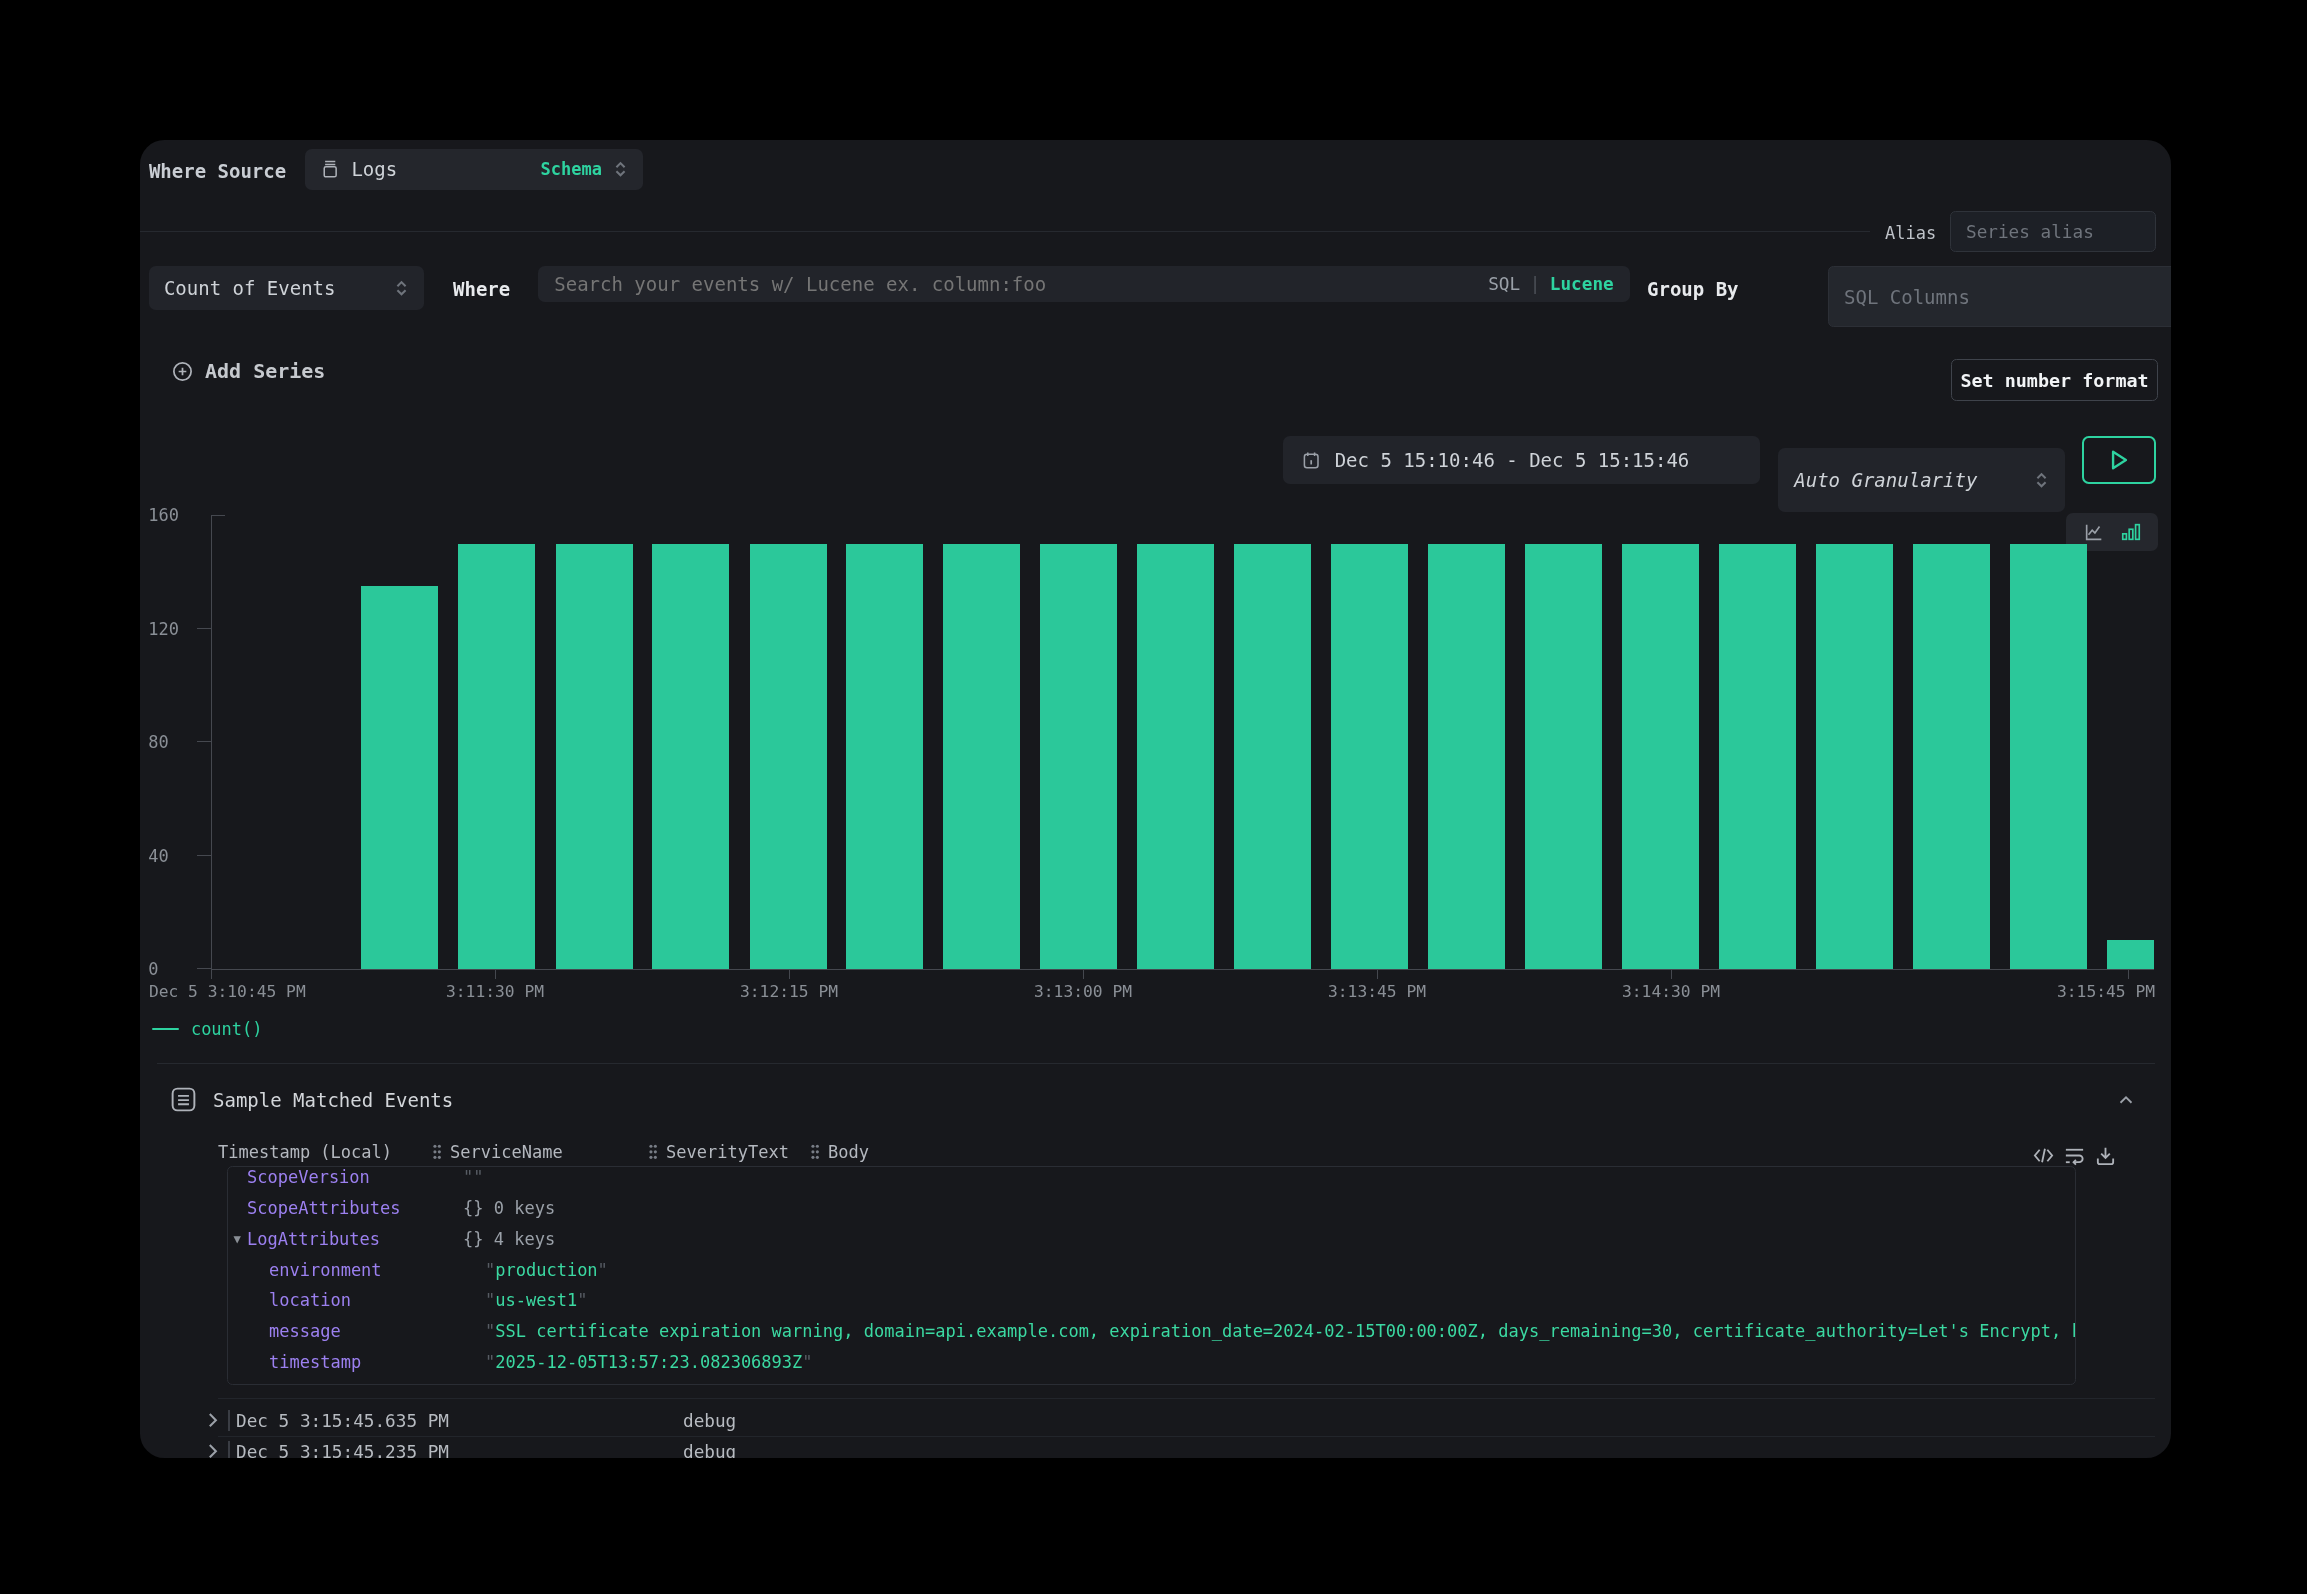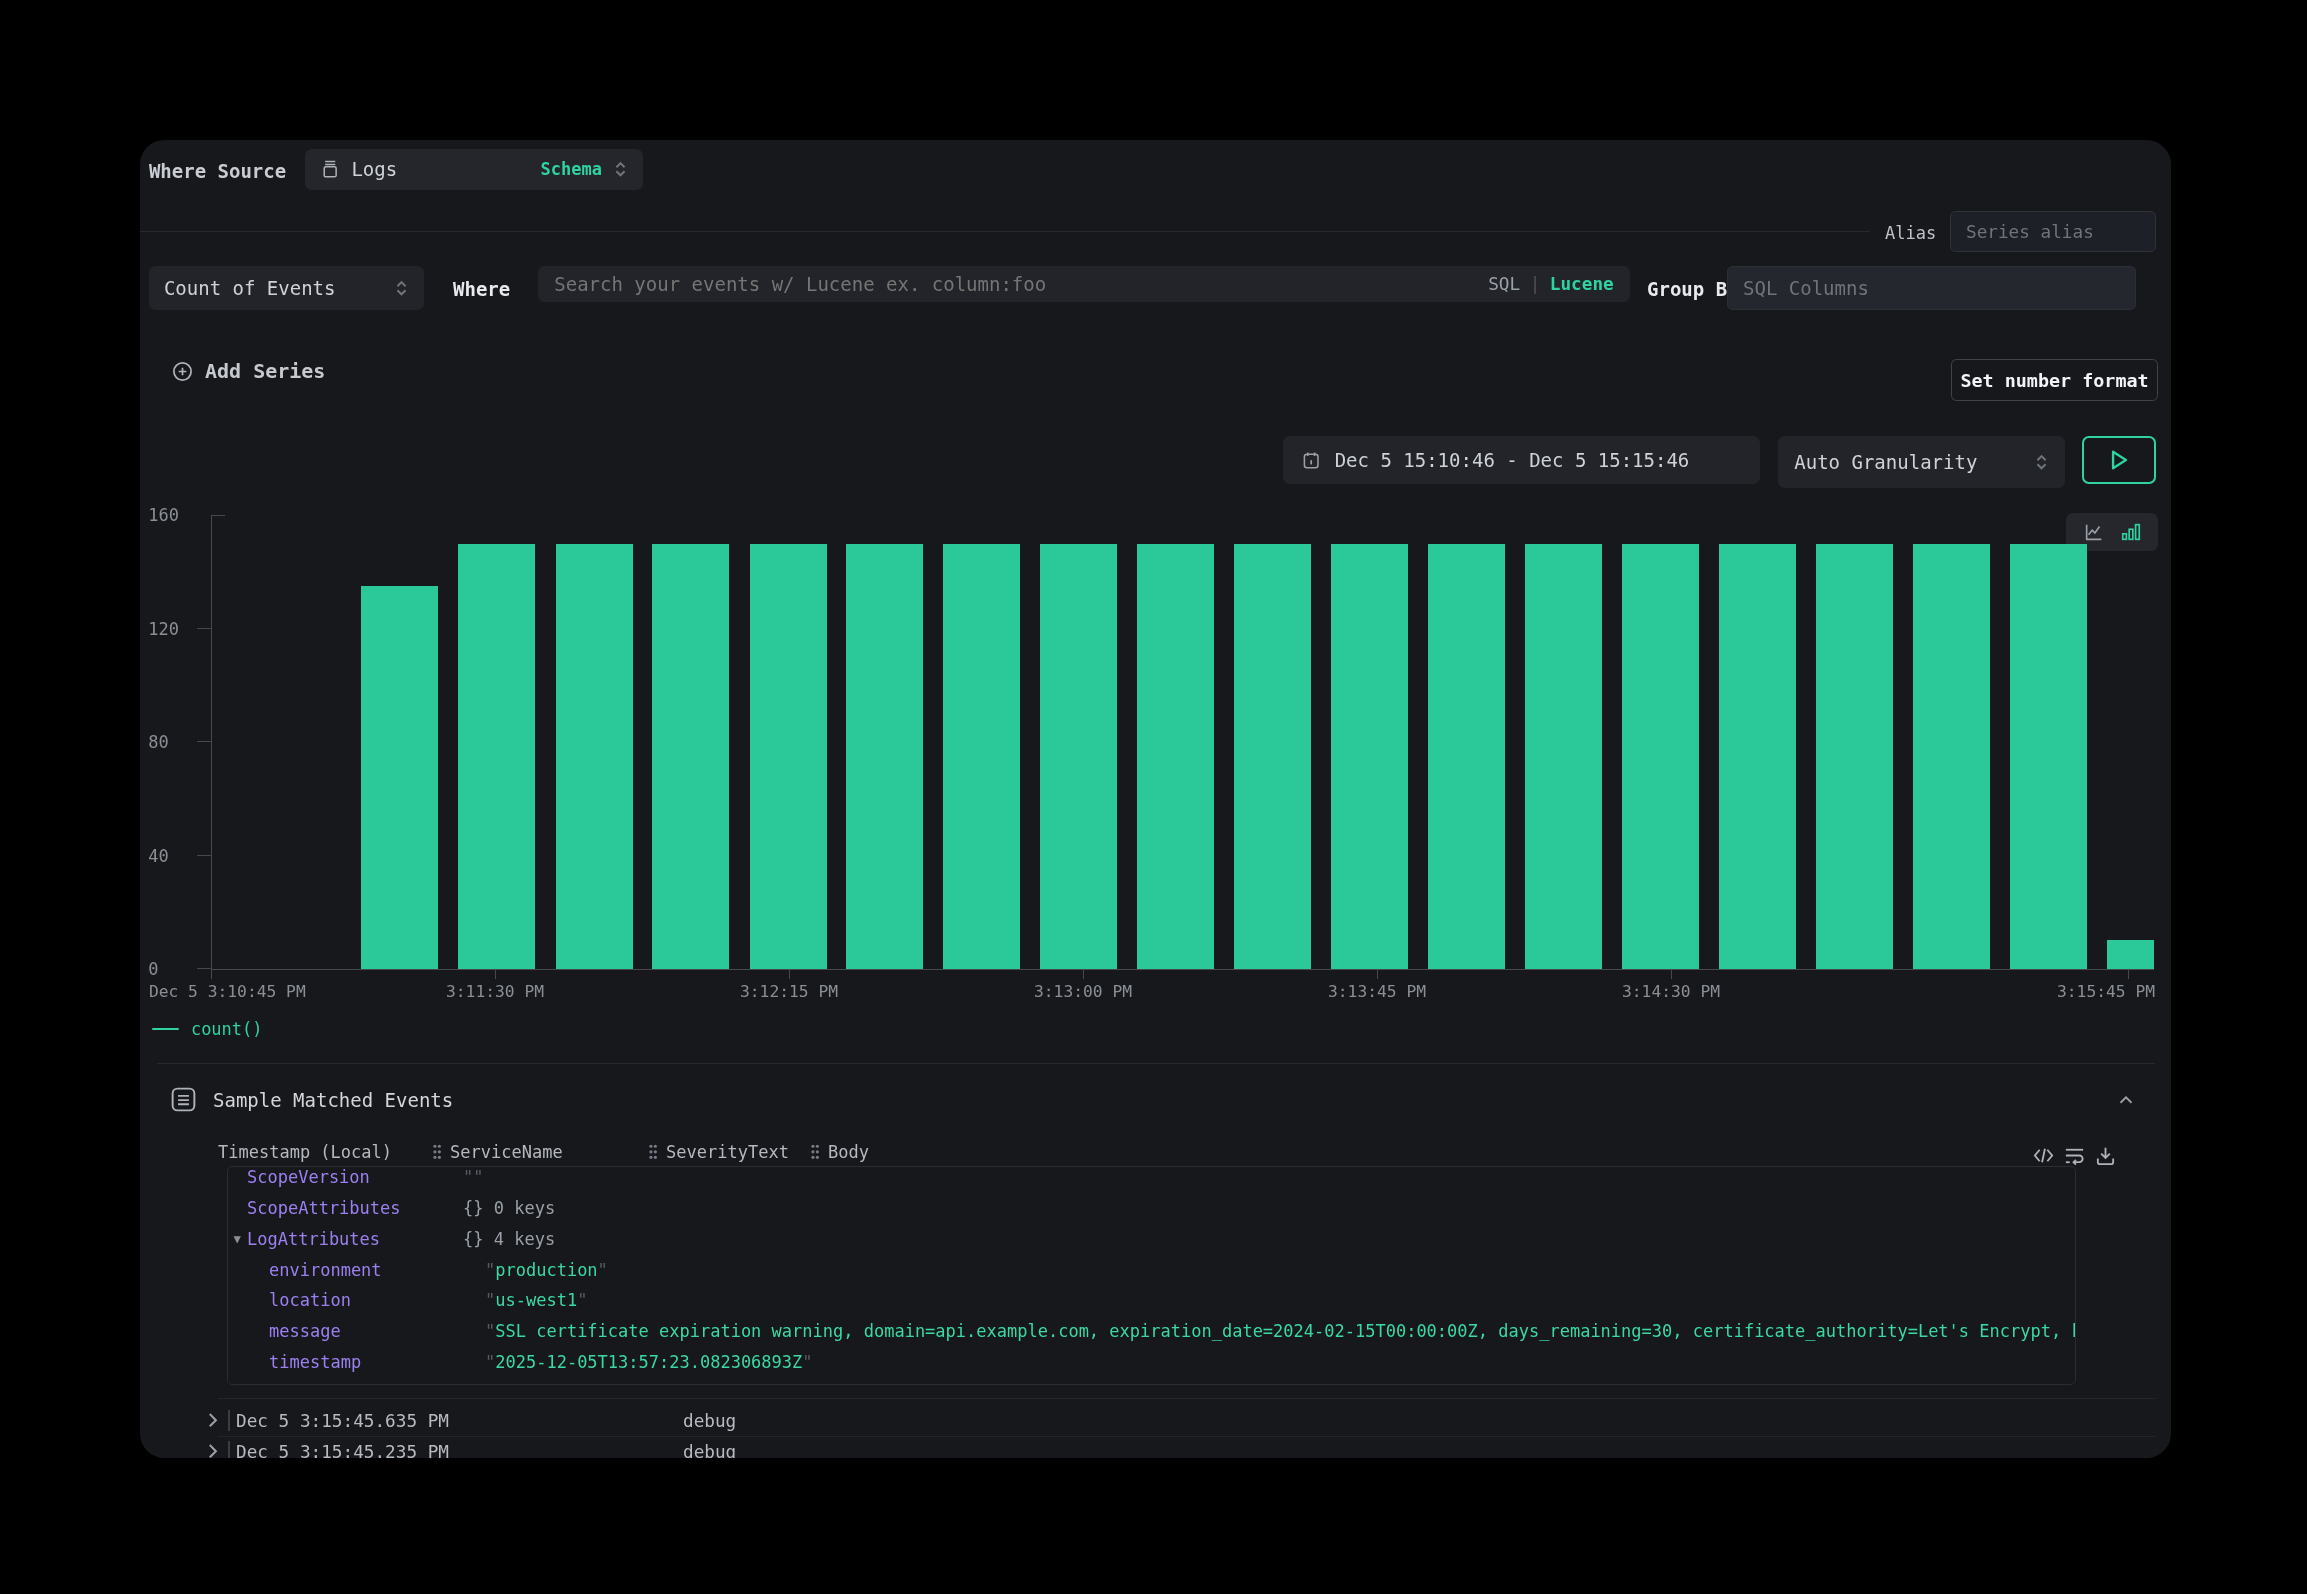--- a/index.html
+++ b/index.html
@@ -75,21 +75,21 @@
     </span>
   </div>
   <div class="label bold" style="left:313px;top:138px;color:#E8EAED;">Where</div>
   <div class="box" style="left:398px;top:126px;width:1092px;height:36px;padding:0 16.3px;">
     <input style="flex: 1 1 0%; background: transparent; border: none; outline: none; color: rgb(201, 205, 211); font-size: 19px; font-family: inherit;" placeholder="Search your events w/ Lucene ex. column:foo">
     <span style="font-size:17.7px;color:#9AA0A8;">SQL</span>
     <span style="font-size:17.7px;color:#4D5158;margin:0 9.5px;">|</span>
     <span class="green bold" style="font-size:17.7px;">Lucene</span>
   </div>
   <div class="label bold" style="left:1507px;top:138px;color:#E8EAED;">Group By</div>
-  <input class="input" style="left: 1587px; top: 126px; width: 409px; height: 44px; background: rgb(36, 39, 45); border-color: rgb(44, 47, 54); font-size: 19px;" placeholder="SQL Columns">
+  <input class="input" style="left: 1688px; top: 126px; width: 409px; height: 61px; background: rgb(36, 39, 45); border-color: rgb(44, 47, 54); font-size: 19px;" placeholder="SQL Columns">
 
   <div class="label bold" style="left:31px;top:219px;color:#C6C9CE;display:flex;align-items:center;gap:11px;font-size:20px;">
     <span>
       <svg width="23" height="23" viewBox="0 0 24 24" fill="none" stroke="#AEB2B9" stroke-width="1.8">
         <circle cx="12" cy="12" r="9"></circle>
           <path d="M12 8 v8 M8 12 h8"></path>
       </svg>
     </span>
     <span>Add Series</span>
   </div>
@@ -98,21 +98,21 @@
   <div class="box" style="left:1143px;top:296px;width:477px;height:48px;padding:0 17.7px;gap:13.6px;">
     <span>
       <svg width="20.4" height="20.4" viewBox="0 0 24 24" fill="none" stroke="#9BA0A8" stroke-width="1.8">
         <rect x="4" y="5" width="16" height="16" rx="3"></rect>
           <path d="M8 3 v4 M16 3 v4"></path>
           <path d="M12 12 v5" stroke-width="2"></path>
       </svg>
     </span>
     <span class="select-text">Dec 5 15:10:46 - Dec 5 15:15:46</span>
   </div>
-  <div class="box" style="left:1638px;top:296px;width:287px;height:52px;padding:0 16.3px;">
+  <div class="box" style="left:1638px;top:308px;width:287px;height:64px;padding:0 16.3px;font-style:italic;">
     <span class="select-text">Auto Granularity</span>
     <span style="flex:1"></span>
     <span class="chev">
       <svg width="15" height="20.4" viewBox="0 0 14 20" fill="none" stroke="#6F747C" stroke-width="2">
         <path d="M3 8 L7 4 L11 8 M3 12 L7 16 L11 12"></path>
       </svg>
     </span>
   </div>
   <button style="position:absolute;left:1942px;top:296px;width:74px;height:48px;background:transparent;border:2px solid #2ED3A0;border-radius:6.8px;display:flex;align-items:center;justify-content:center;cursor:pointer;">
     <svg width="19" height="22" viewBox="0 0 20 24" fill="none" stroke="#2ED3A0" stroke-width="2.6" stroke-linejoin="round">

